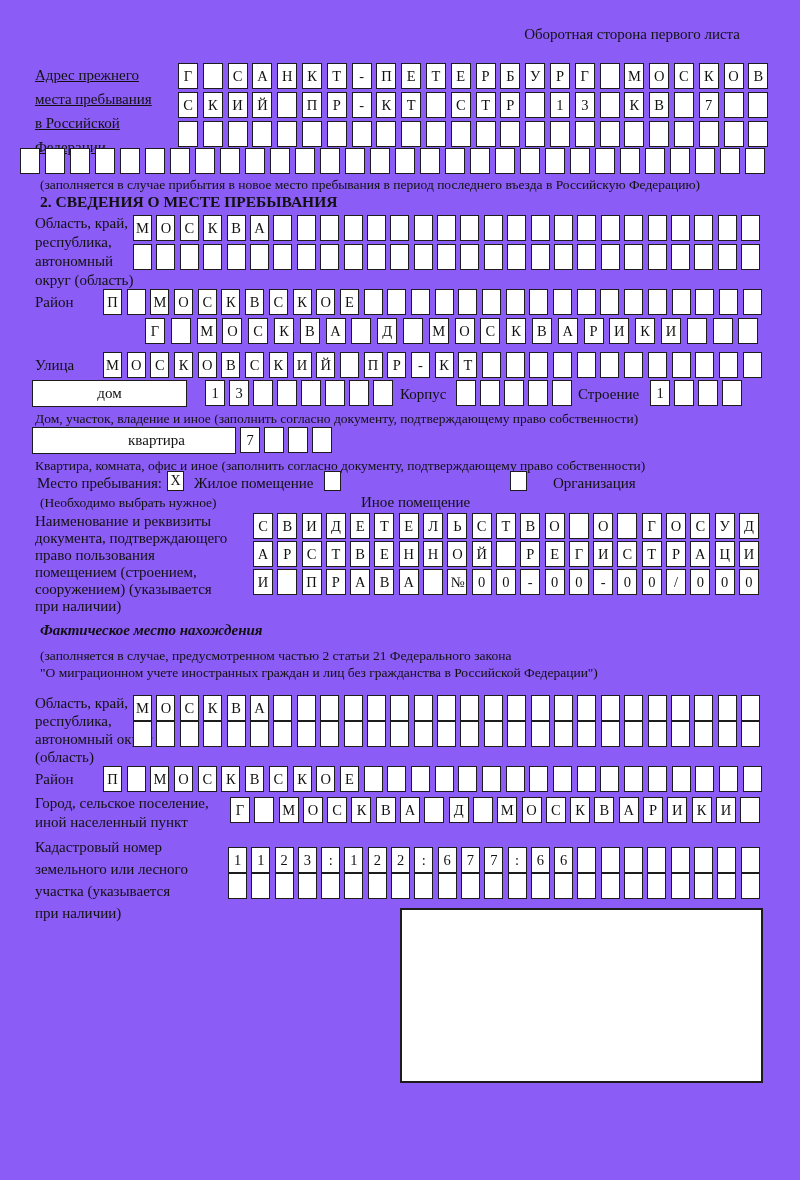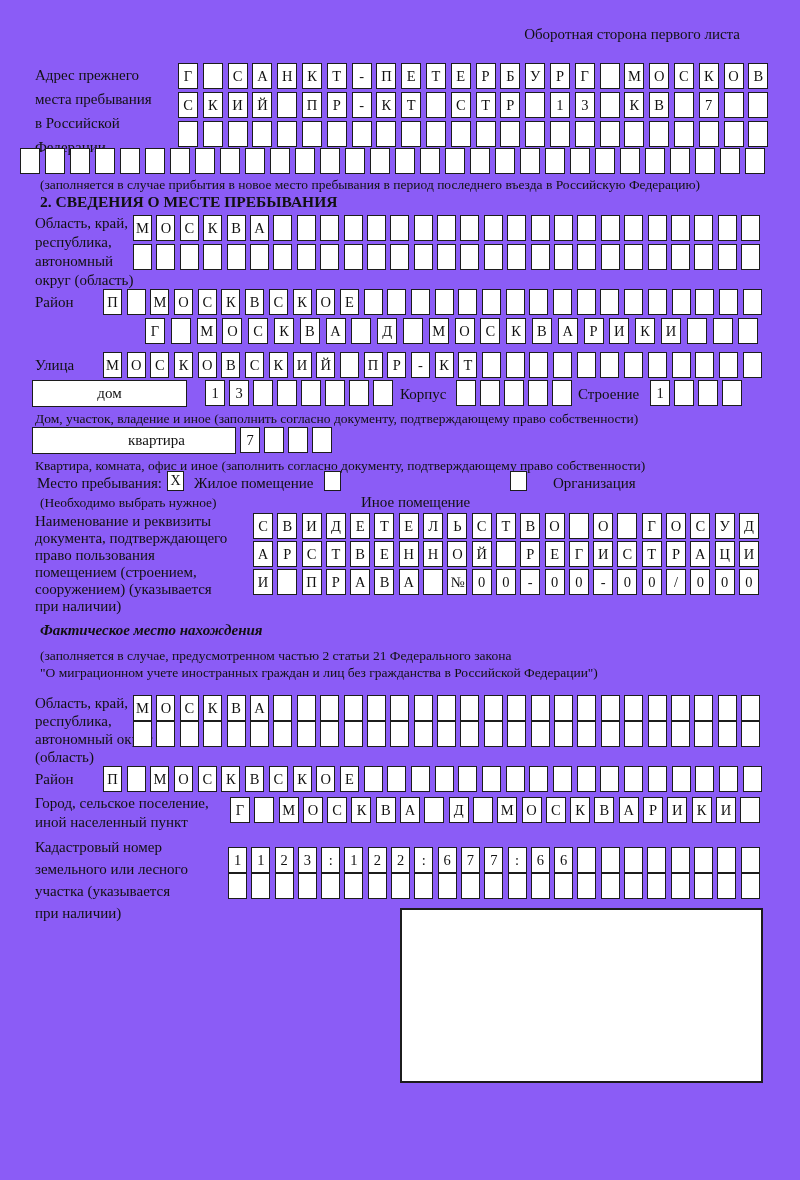--- a/index.html
+++ b/index.html
@@ -31,21 +31,21 @@
   }
   .stampbox{position:absolute;box-sizing:border-box;border:2px solid #1c1c1c;background:#fff;}
 </style>
 </head>
 <body>
 
 <div class="page">
 
   <div class="lbl" style="top:25px;right:60px;">Оборотная сторона первого листа</div>
 
-  <div class="lbl" style="left:35px;top:63px;width:150px;line-height:24px;">Адрес прежнего
+  <div class="lbl" style="left:35px;top:63px;width:150px;line-height:24px;text-decoration:underline;">Адрес прежнего
 места пребывания
 в Российской
 Федерации</div>
   <div class="row w20" style="left:178px;top:63px;gap:4.8px;">
       <span class="cell">Г</span>
       <span class="cell"></span>
       <span class="cell">С</span>
       <span class="cell">А</span>
       <span class="cell">Н</span>
       <span class="cell">К</span>

